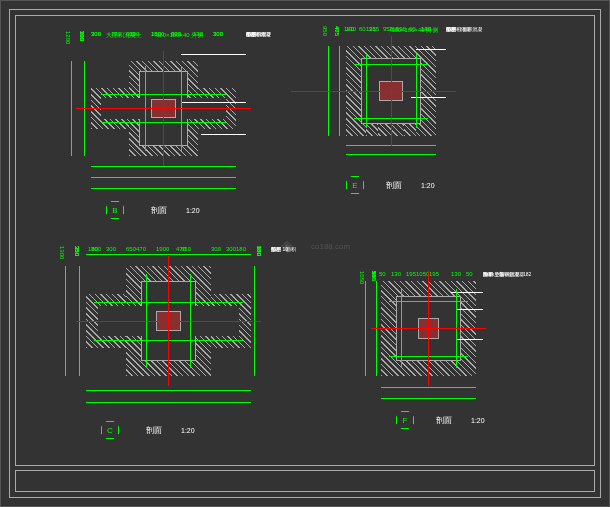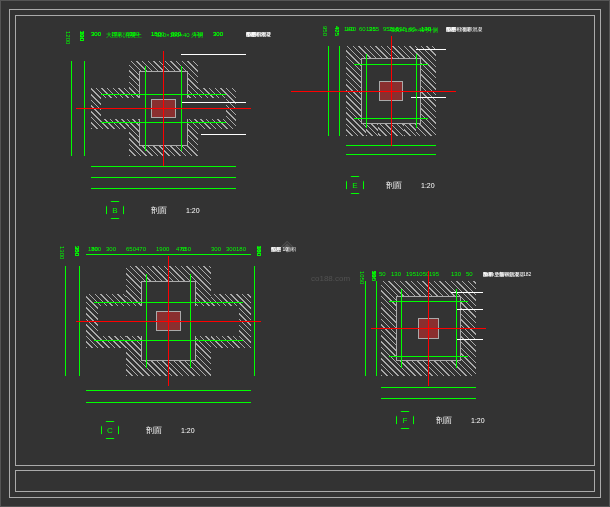--- a/index.html
+++ b/index.html
@@ -29,21 +29,21 @@
 </style>
 </head>
 <body>
 
 <div class="canvas">
 <div class="outer-border"></div>
 <div class="inner-border"></div>
 <div class="bottom-box"></div>
 
 <div class="wm" style="left:280px;top:235px">◈</div>
-<div class="wm-small" style="left:310px;top:273px">co188.com</div>
+<div class="wm-small" style="left:310px;top:241px">co188.com</div>
 
 <div class="view" style="left:50px;top:30px;width:210px;height:180px">
   <div class="cross-shape" style="position:absolute;left:40px;top:30px;width:145px;height:95px">
     <div class="hatch" style="left:0;top:27px;width:145px;height:41px"></div>
     <div class="hatch" style="left:38px;top:0;width:69px;height:95px"></div>
     <div class="hollow" style="left:48px;top:10px;width:49px;height:75px"></div>
     <div class="hollow" style="left:10px;top:37px;width:125px;height:21px;border:none"></div>
     <div class="center-sq" style="left:60px;top:38px;width:25px;height:19px"></div>
     <div class="axis-h" style="left:-15px;top:47px;width:175px"></div>
     <div class="axis-v" style="left:72px;top:-10px;height:115px"></div>

